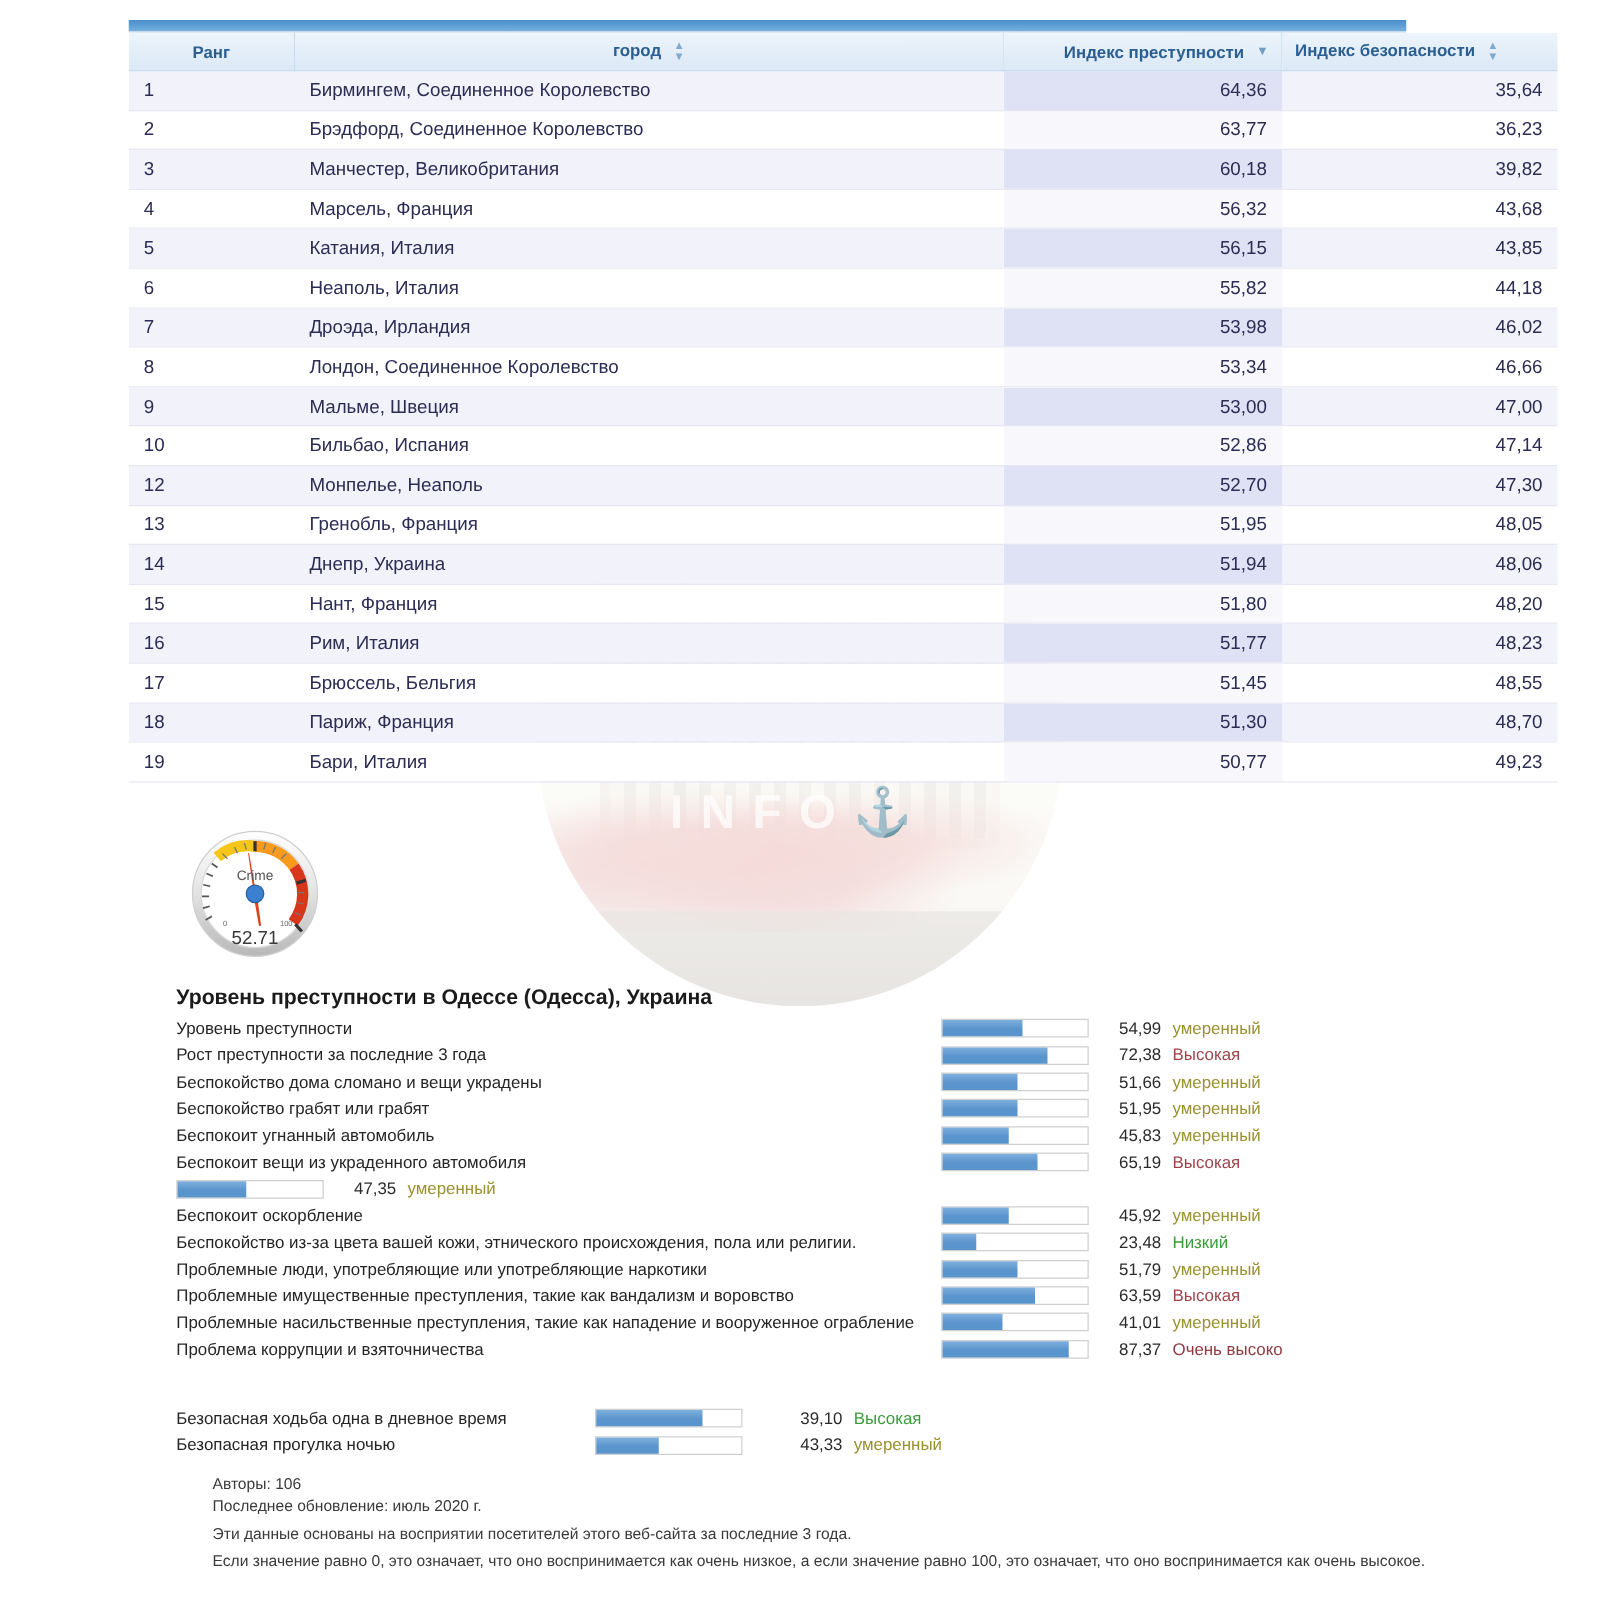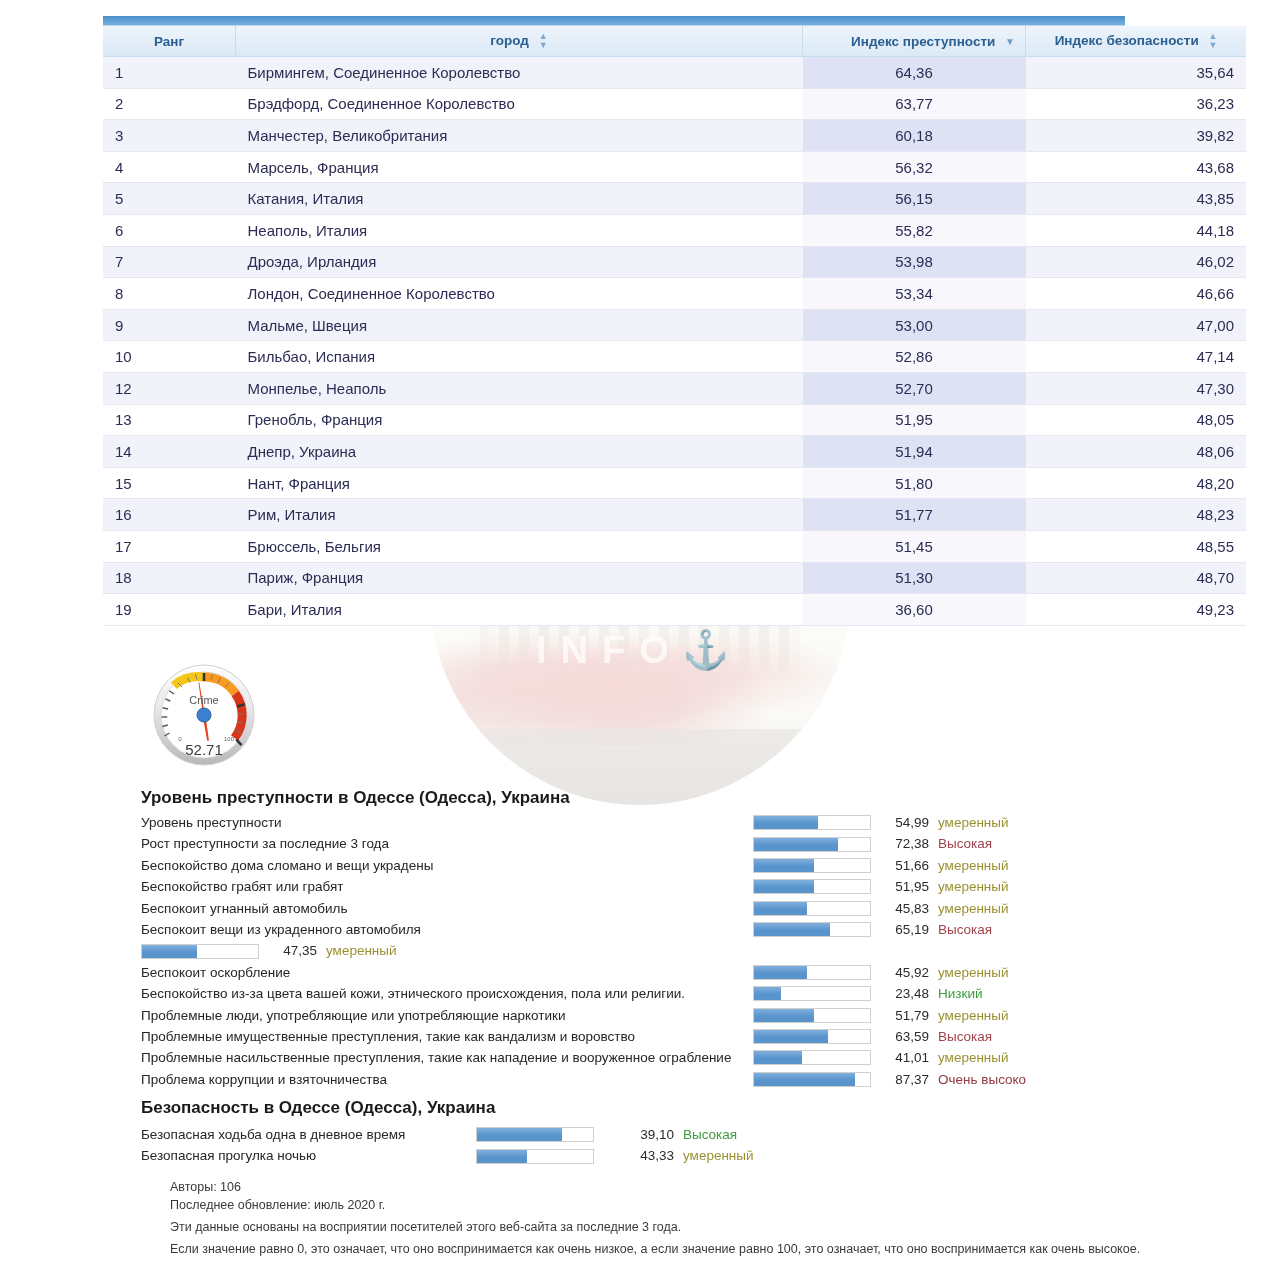--- a/index.html
+++ b/index.html
@@ -126,21 +126,21 @@
     border-right: 1px solid #c8dcef;
     border-bottom: 1px solid #c8dcef;
     padding: 0 10px;
     white-space: nowrap;
     position: relative;
   }
   table.rank thead th:last-child { border-right: none; }
   th.c-rank  { width: 112px; text-align: center; }
   th.c-city  { width: 546px; text-align: center; }
   th.c-crime { width: 202px; text-align: right; background: linear-gradient(180deg,#e8f1fa 0%, #dbe9f6 100%); }
-  th.c-safe  { width: 200px; text-align: center; }
+  th.c-safe  { width: 200px; text-align: left; }
   .sort-ic {
     font-size: 9px;
     color: #7fa9ce;
     margin-left: 6px;
     display: inline-block;
     line-height: 9px;
     vertical-align: middle;
   }
   .sort-ic.updown { letter-spacing: 0; }
   .sort-ic.updown i { display:block; font-style: normal; }
@@ -150,21 +150,21 @@
     height: 30.6px;
     padding: 0 12px;
     font-size: 15px;
     color: #2c2c54;
     border-bottom: 1px solid #e7e7f3;
     white-space: nowrap;
     overflow: hidden;
   }
   td.t-rank  { text-align: left; padding-left: 8px; color: #3a3a3a; font-size: 15px; }
   td.t-city  { text-align: left; padding-left: 12px; color: #2b2b66; margin-top: 20px; }
-  td.t-crime { text-align: center; padding-right: 14px; color: #2c2c54; }
+  td.t-crime { text-align: right; padding-right: 14px; color: #2c2c54; }
   td.t-safe  { text-align: right; padding-right: 14px; color: #2c2c54; }
 
   tbody tr:nth-child(odd)  td { background: #f2f2fa; }
   tbody tr:nth-child(even) td { background: #ffffff; }
   tbody tr:nth-child(odd)  td.t-crime { background: #dfe2f4; }
   tbody tr:nth-child(even) td.t-crime { background: #f7f7fc; }
 
   
   #gauge {
     position: absolute;
@@ -393,21 +393,21 @@
           </tr>
           <tr>
             <td class="t-rank">18</td>
             <td class="t-city">Париж, Франция</td>
             <td class="t-crime">51,30</td>
             <td class="t-safe">48,70</td>
           </tr>
           <tr>
             <td class="t-rank">19</td>
             <td class="t-city">Бари, Италия</td>
-            <td class="t-crime">36,60</td>
+            <td class="t-crime">50,77</td>
             <td class="t-safe">49,23</td>
           </tr>
         </tbody>
     </table>
   </div>
 
   <div id="gauge">
     <svg width="104" height="104" viewBox="0 0 104 104">
       <defs>
         <linearGradient id="bez" x1="0" y1="0" x2="0" y2="1">
@@ -560,21 +560,20 @@
       <div class="bar-row">
         <div class="bar-label">Проблема коррупции и взяточничества</div>
         <div class="bar-track">
           <div class="bar-fill" style="width: 87.37%;"></div>
         </div>
         <div class="bar-value">87,37</div>
         <div class="bar-tag tag-vhigh-bad">Очень высоко</div>
       </div>
     </div>
 
-  <div class="sec-title" id="safety-title">Безопасность в Одессе (Одесса), Украина</div>
   <div class="bar-list" id="safety-list">
       <div class="bar-row">
         <div class="bar-label">Безопасная ходьба одна в дневное время</div>
         <div class="bar-track">
           <div class="bar-fill" style="width: 73.11%;"></div>
         </div>
         <div class="bar-value">39,10</div>
         <div class="bar-tag tag-high-good">Высокая</div>
       </div>
       <div class="bar-row">

